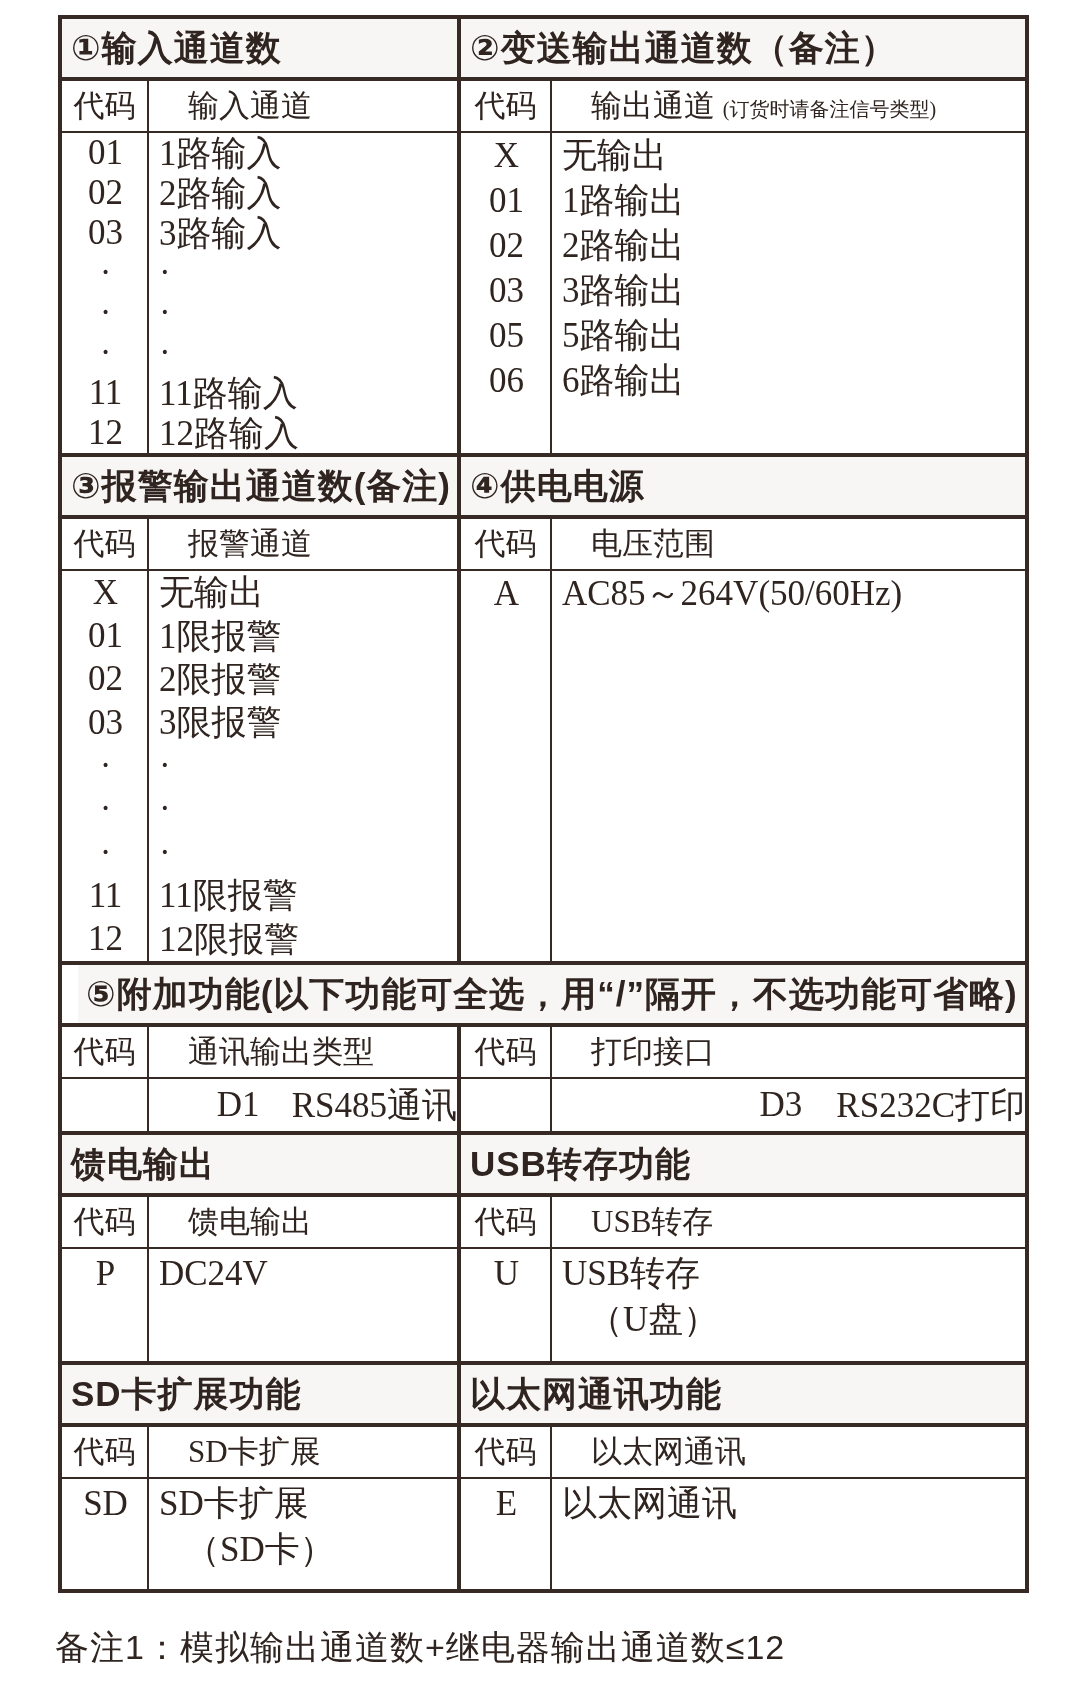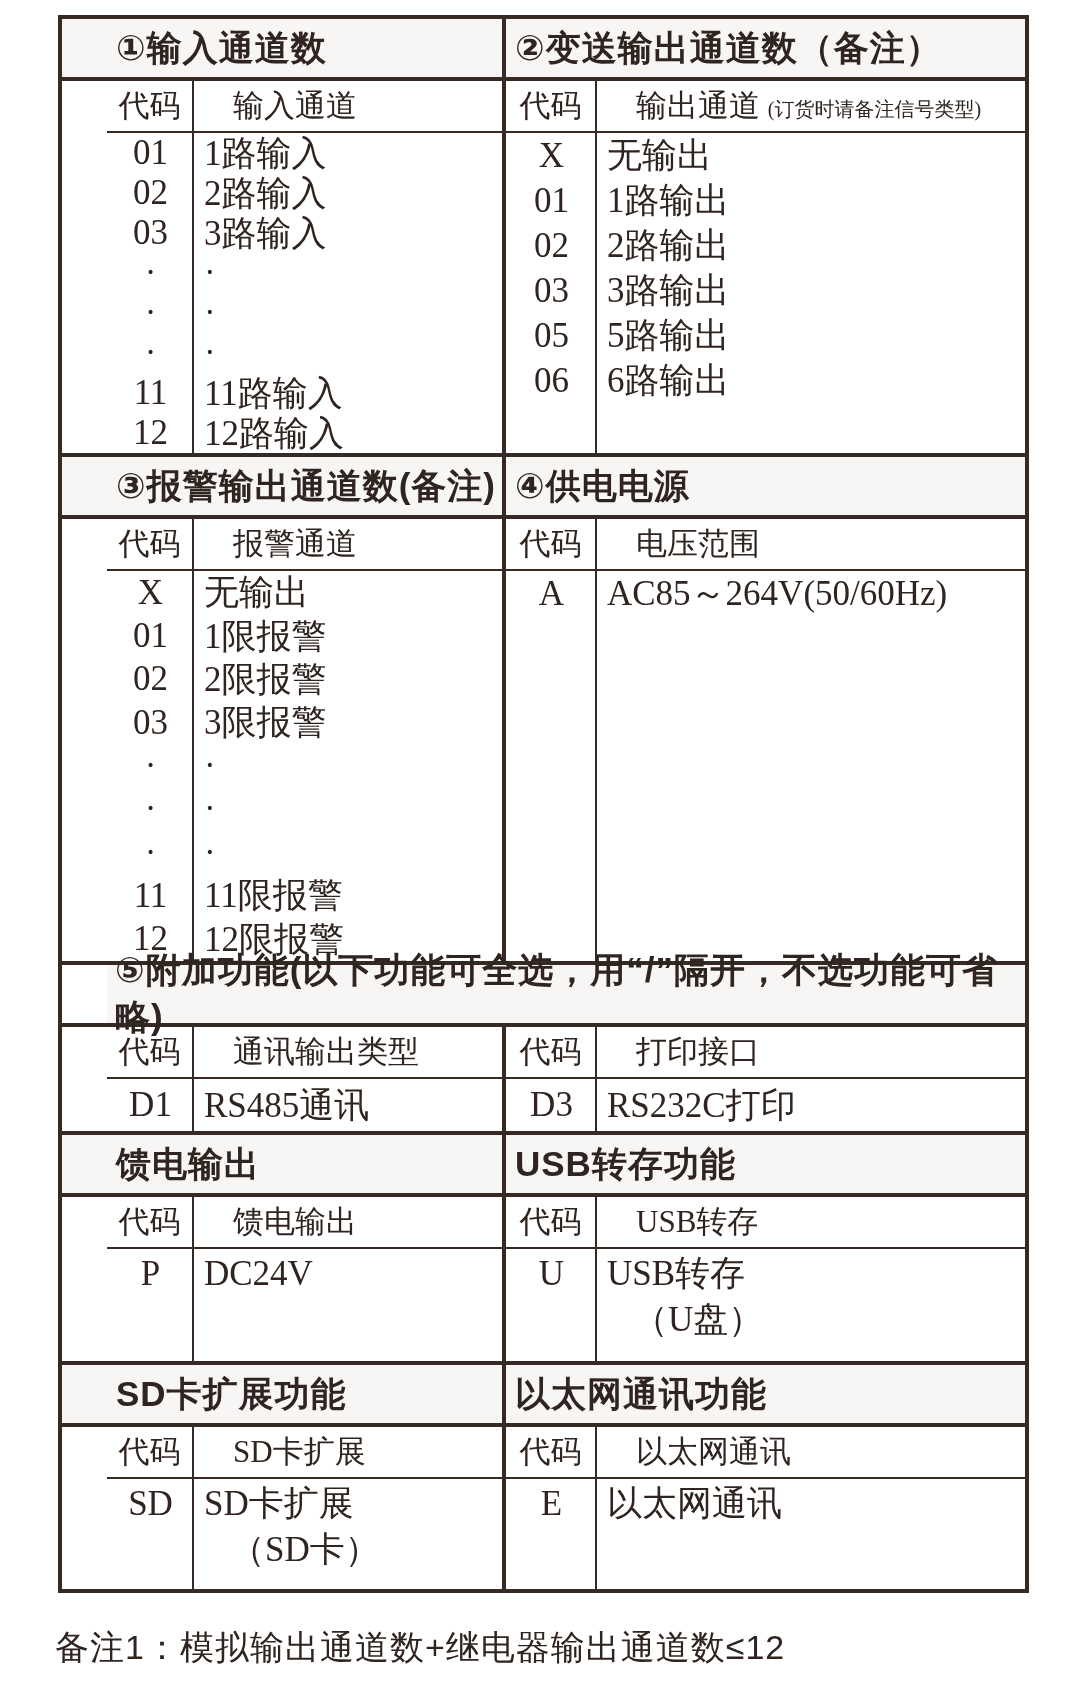--- a/index.html
+++ b/index.html
@@ -14,39 +14,40 @@
     font-family:"Liberation Serif","DejaVu Serif",serif;
     color:var(--txt);
     position:relative;
   }
   .tbl{
     width:971px;
     margin:15px 0 0 58px;
     border:4px solid var(--bd);
     background:#fff;
   }
-  .band{display:flex;border-bottom:4px solid var(--bd);padding-left:45px;}
+  .band{display:flex;border-bottom:4px solid var(--bd);}
   .band.last{border-bottom:none;}
   
   .hl{width:399px;border-right:4px solid var(--bd);display:flex;flex-direction:column;}
   .hr{flex:1;display:flex;flex-direction:column;}
   
   .sec{background:var(--hbg);}
   .sec .hl,.sec .hr,.banner{
     font-family:"Liberation Sans","DejaVu Sans",sans-serif;
     font-weight:700;
     font-size:35px;
     letter-spacing:1px;
   }
   .sec .hl,.sec .hr{height:58px;flex-direction:row;align-items:center;padding-left:9px;}
   .banner{
     height:58px;width:100%;
     display:flex;align-items:center;
     padding-left:8px;
     background:var(--hbg);
+    margin-left:16px;
   }
   
   .hrow{
     height:52px;
     display:flex;align-items:center;
     border-bottom:2px solid var(--bd);
     font-size:31px;
     gap:29px;
   }
   .hrow .code{
@@ -64,21 +65,21 @@
   .row{display:flex;align-items:center;}
   .row .code{width:87px;text-align:center;}
   .hr .row .code{width:91px;}
   .row .desc{padding-left:10px;}
   .l2{display:block;padding-left:26px;}
   
   .rows.hB{height:320px;}  .rows.hB .row{height:40px;}
   .rows.hB2{height:320px;} .rows.hB2 .row{height:45px;}
   .rows.hD{height:390px;}  .rows.hD .row{height:43.33px;}
   .rows.hD2{height:390px;} .rows.hD2 .row{height:45px;}
-  .rows.hG{height:52px;}   .rows.hG .row{height:52px;}
+  .rows.hG{height:52px;align-items:flex-end;}   .rows.hG .row{height:52px;}
   .rows.hI{height:112px;}  .rows.hK{height:110px;}
   .rows.top .row{align-items:flex-start;}
   .rows.top .code,.rows.top .desc{line-height:46px;padding-top:2px;}
   
   .note{
     margin:32px 0 0 55px;
     font-family:"Liberation Sans","DejaVu Sans",sans-serif;
     font-size:34px;
     letter-spacing:1px;
     color:var(--txt);

